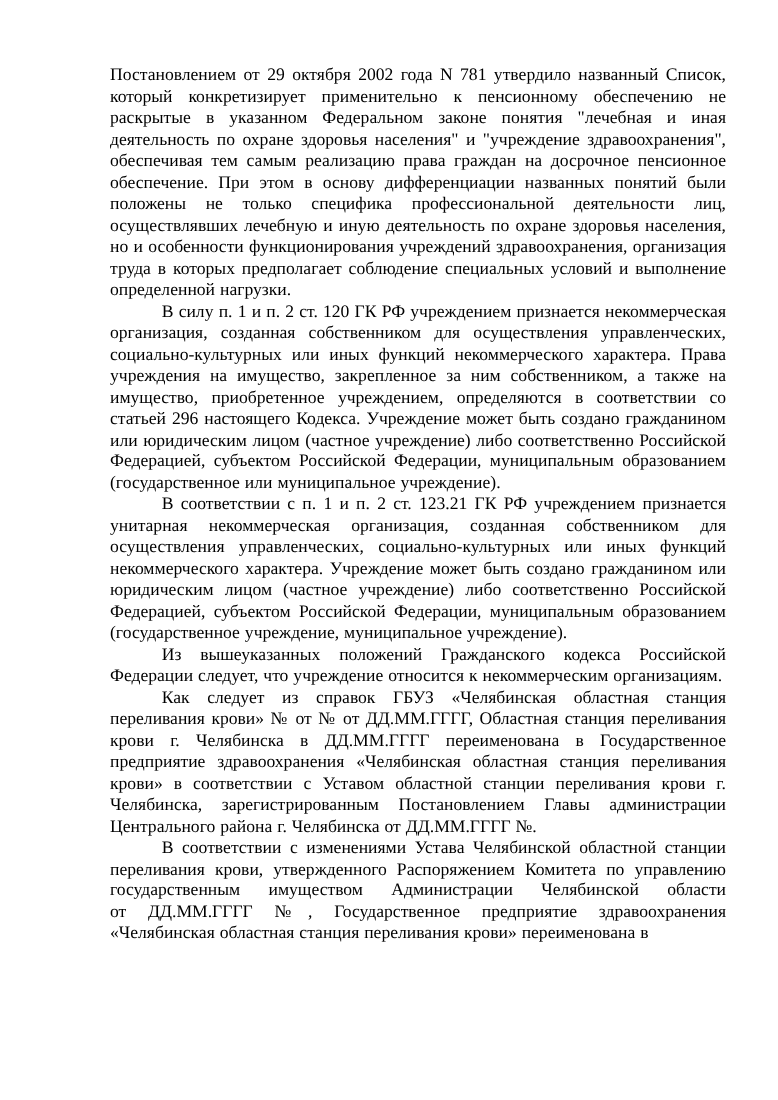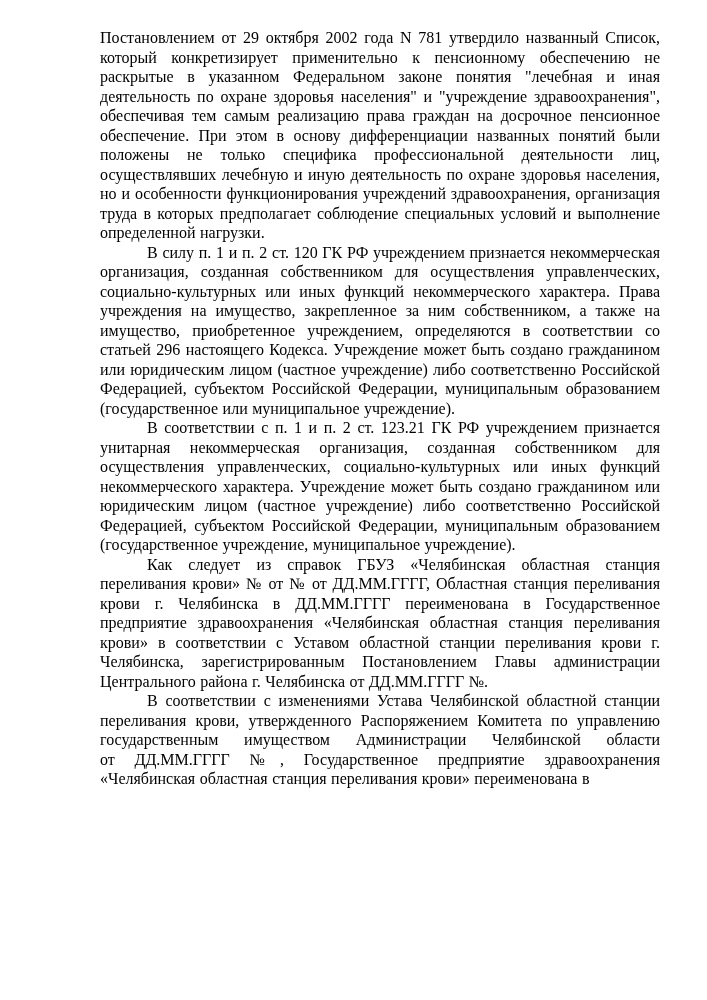--- a/index.html
+++ b/index.html
@@ -10,21 +10,21 @@
   body {
     width: 707px;
     height: 1000px;
     overflow: hidden;
   }
   .page {
     box-sizing: border-box;
     width: 707px;
     height: 1000px;
     background: #ffffff;
-    padding: 28px 47px 0 100px;
+    padding: 59px 47px 0 100px;
     color: #000000;
     font-family: "Liberation Serif", "DejaVu Serif", serif;
     font-size: 16px;
     line-height: 19.5px;
     text-align: justify;
   }
   .page p.para {
     margin: 0;
     padding: 0;
     text-indent: 47px;
@@ -34,15 +34,16 @@
     text-indent: 0;
   }
 </style>
 </head>
 <body>
 
 <div class="page">
   <p class="para no-indent">Постановлением от 29 октября 2002 года N 781 утвердило названный Список, который конкретизирует применительно к пенсионному обеспечению не раскрытые в указанном Федеральном законе понятия "лечебная и иная деятельность по охране здоровья населения" и "учреждение здравоохранения", обеспечивая тем самым реализацию права граждан на досрочное пенсионное обеспечение. При этом в основу дифференциации названных понятий были положены не только специфика профессиональной деятельности лиц, осуществлявших лечебную и иную деятельность по охране здоровья населения, но и особенности функционирования учреждений здравоохранения, организация труда в которых предполагает соблюдение специальных условий и выполнение определенной нагрузки.</p>
   <p class="para">В силу п. 1 и п. 2 ст. 120 ГК РФ учреждением признается некоммерческая организация, созданная собственником для осуществления управленческих, социально-культурных или иных функций некоммерческого характера. Права учреждения на имущество, закрепленное за ним собственником, а также на имущество, приобретенное учреждением, определяются в соответствии со статьей 296 настоящего Кодекса. Учреждение может быть создано гражданином или юридическим лицом (частное учреждение) либо соответственно Российской Федерацией, субъектом Российской Федерации, муниципальным образованием (государственное или муниципальное учреждение).</p>
   <p class="para">В соответствии с п. 1 и п. 2 ст. 123.21 ГК РФ учреждением признается унитарная некоммерческая организация, созданная собственником для осуществления управленческих, социально-культурных или иных функций некоммерческого характера. Учреждение может быть создано гражданином или юридическим лицом (частное учреждение) либо соответственно Российской Федерацией, субъектом Российской Федерации, муниципальным образованием (государственное учреждение, муниципальное учреждение).</p>
+  <p class="para">Из вышеуказанных положений Гражданского кодекса Российской Федерации следует, что учреждение относится к некоммерческим организациям.</p>
   <p class="para">Как следует из справок ГБУЗ «Челябинская областная станция переливания крови» №&nbsp;от&nbsp;№&nbsp;от&nbsp;ДД.ММ.ГГГГ, Областная станция переливания крови г. Челябинска в&nbsp;ДД.ММ.ГГГГ&nbsp;переименована в Государственное предприятие здравоохранения «Челябинская областная станция переливания крови» в соответствии с Уставом областной станции переливания крови г. Челябинска, зарегистрированным Постановлением Главы администрации Центрального района г.&nbsp;Челябинска от&nbsp;ДД.ММ.ГГГГ&nbsp;№.</p>
   <p class="para">В соответствии с изменениями Устава Челябинской областной станции переливания крови, утвержденного Распоряжением Комитета по управлению государственным имуществом Администрации Челябинской области от&nbsp;ДД.ММ.ГГГГ&nbsp;№, Государственное предприятие здравоохранения «Челябинская областная станция переливания крови» переименована в</p>
 </div>
 
 </body></html>

